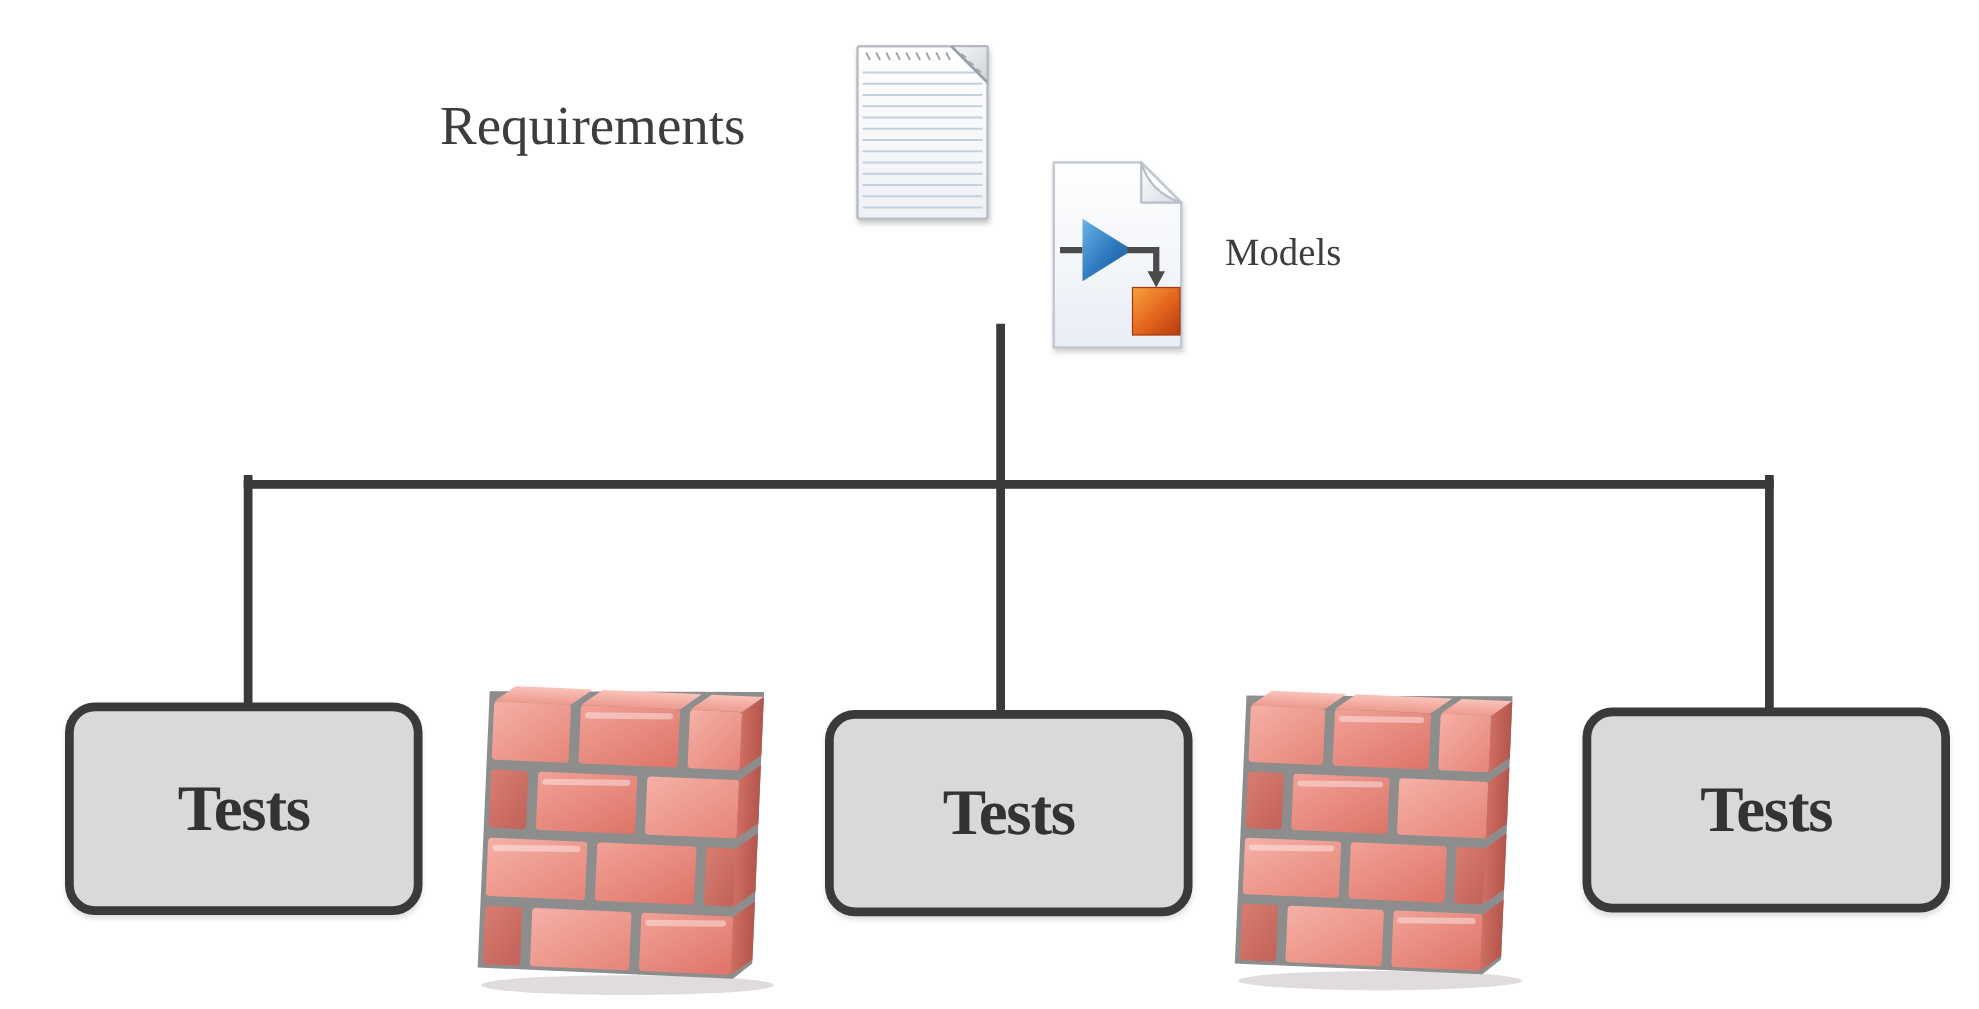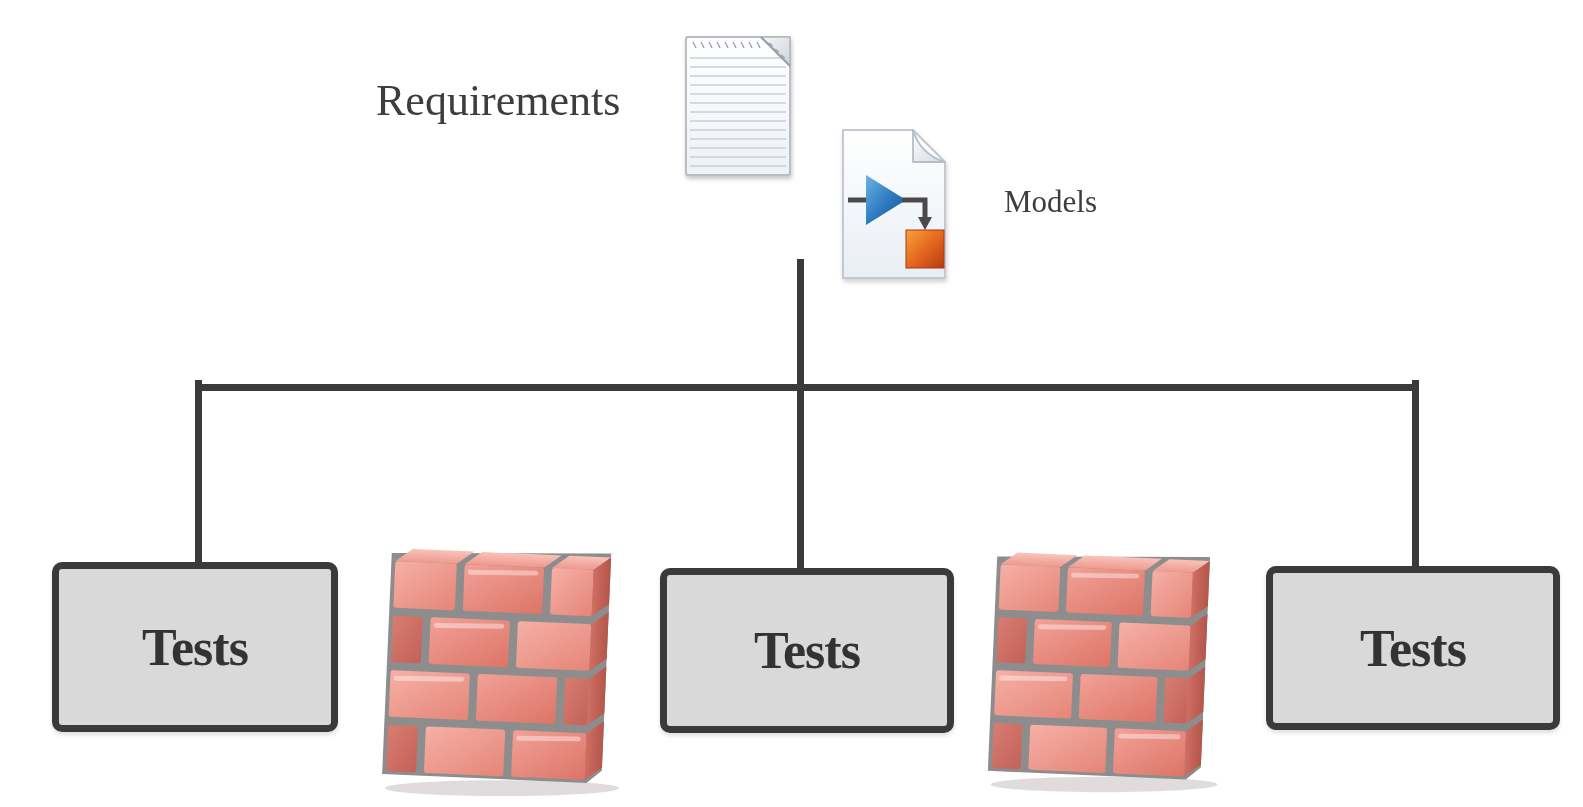--- a/index.html
+++ b/index.html
@@ -21,32 +21,31 @@
     position: absolute;
     background: #3a3a3a;
   }
 
   
   .diagram-label {
     position: absolute;
     color: #3d3d3d;
     white-space: nowrap;
     line-height: 1.15;
-    margin-left: 24px;
   }
   .requirements-label { left: 352px; top: 76px; font-size: 44px; }
   .models-label { left: 980px; top: 184px; font-size: 31px; }
 
   
   .test-box {
     position: absolute;
     box-sizing: border-box;
     background: #d9d9d9;
     border: 7px solid #3a3a3a;
-    border-radius: 10px;
+    border-radius: 24px;
     display: flex;
     align-items: center;
     justify-content: center;
     box-shadow: 0 3px 4px rgba(0,0,0,0.12);
   }
   .test-box-label {
     font-weight: bold;
     font-size: 52px;
     color: #333333;
     letter-spacing: -1px;

